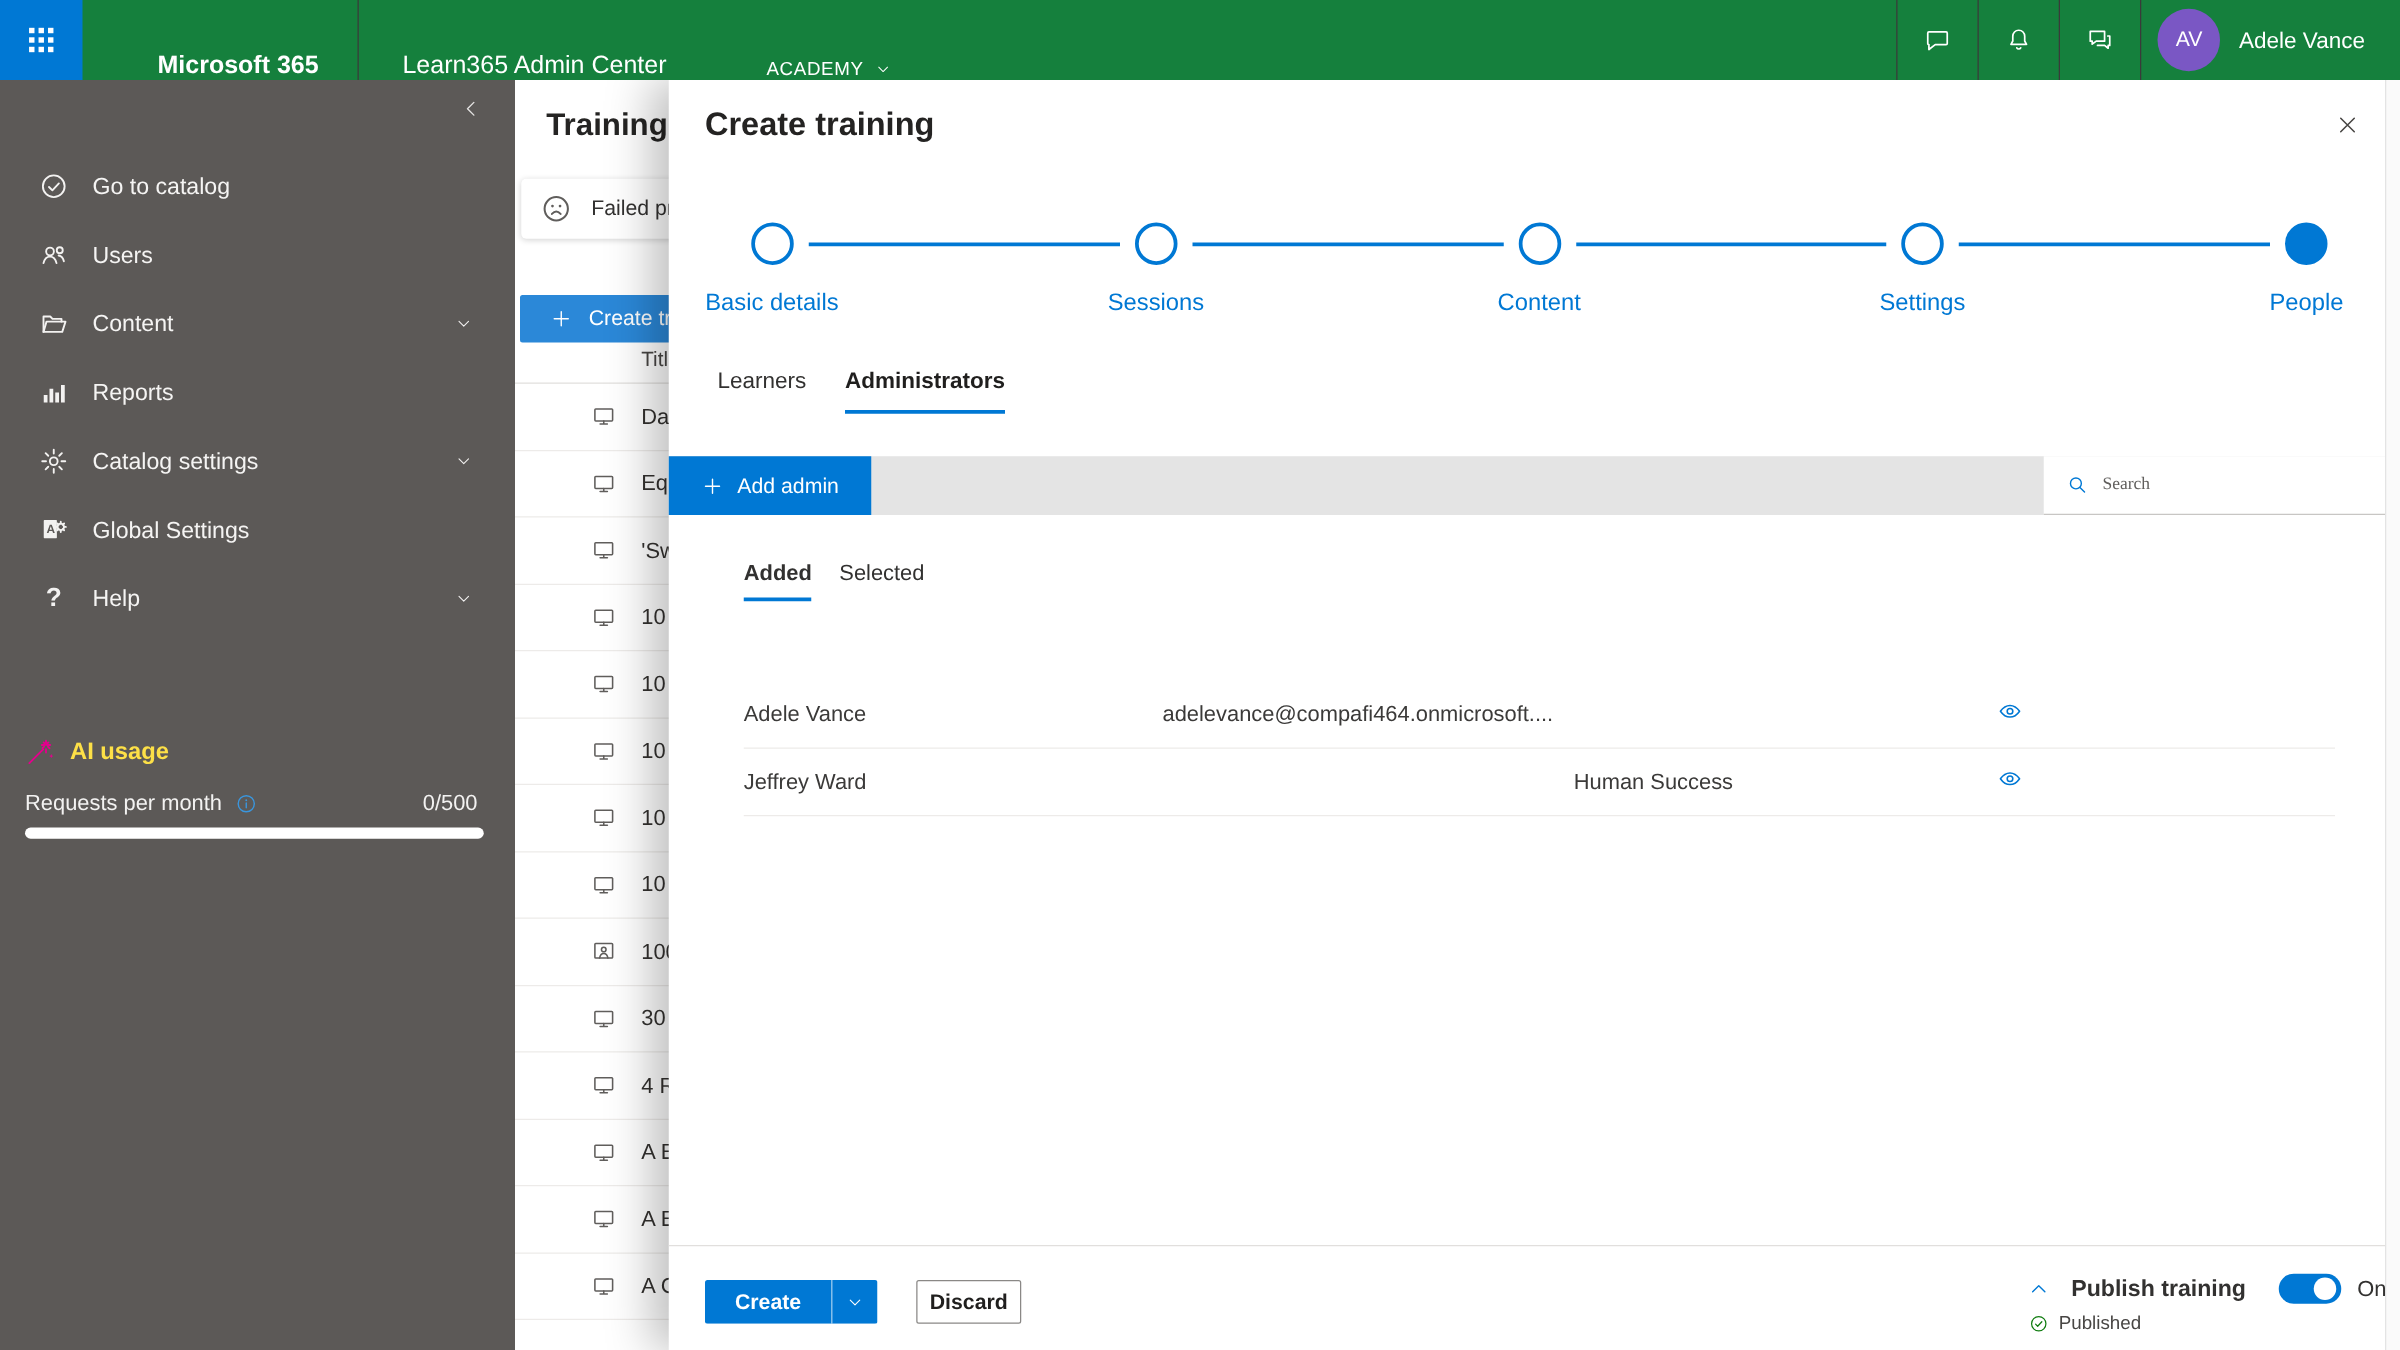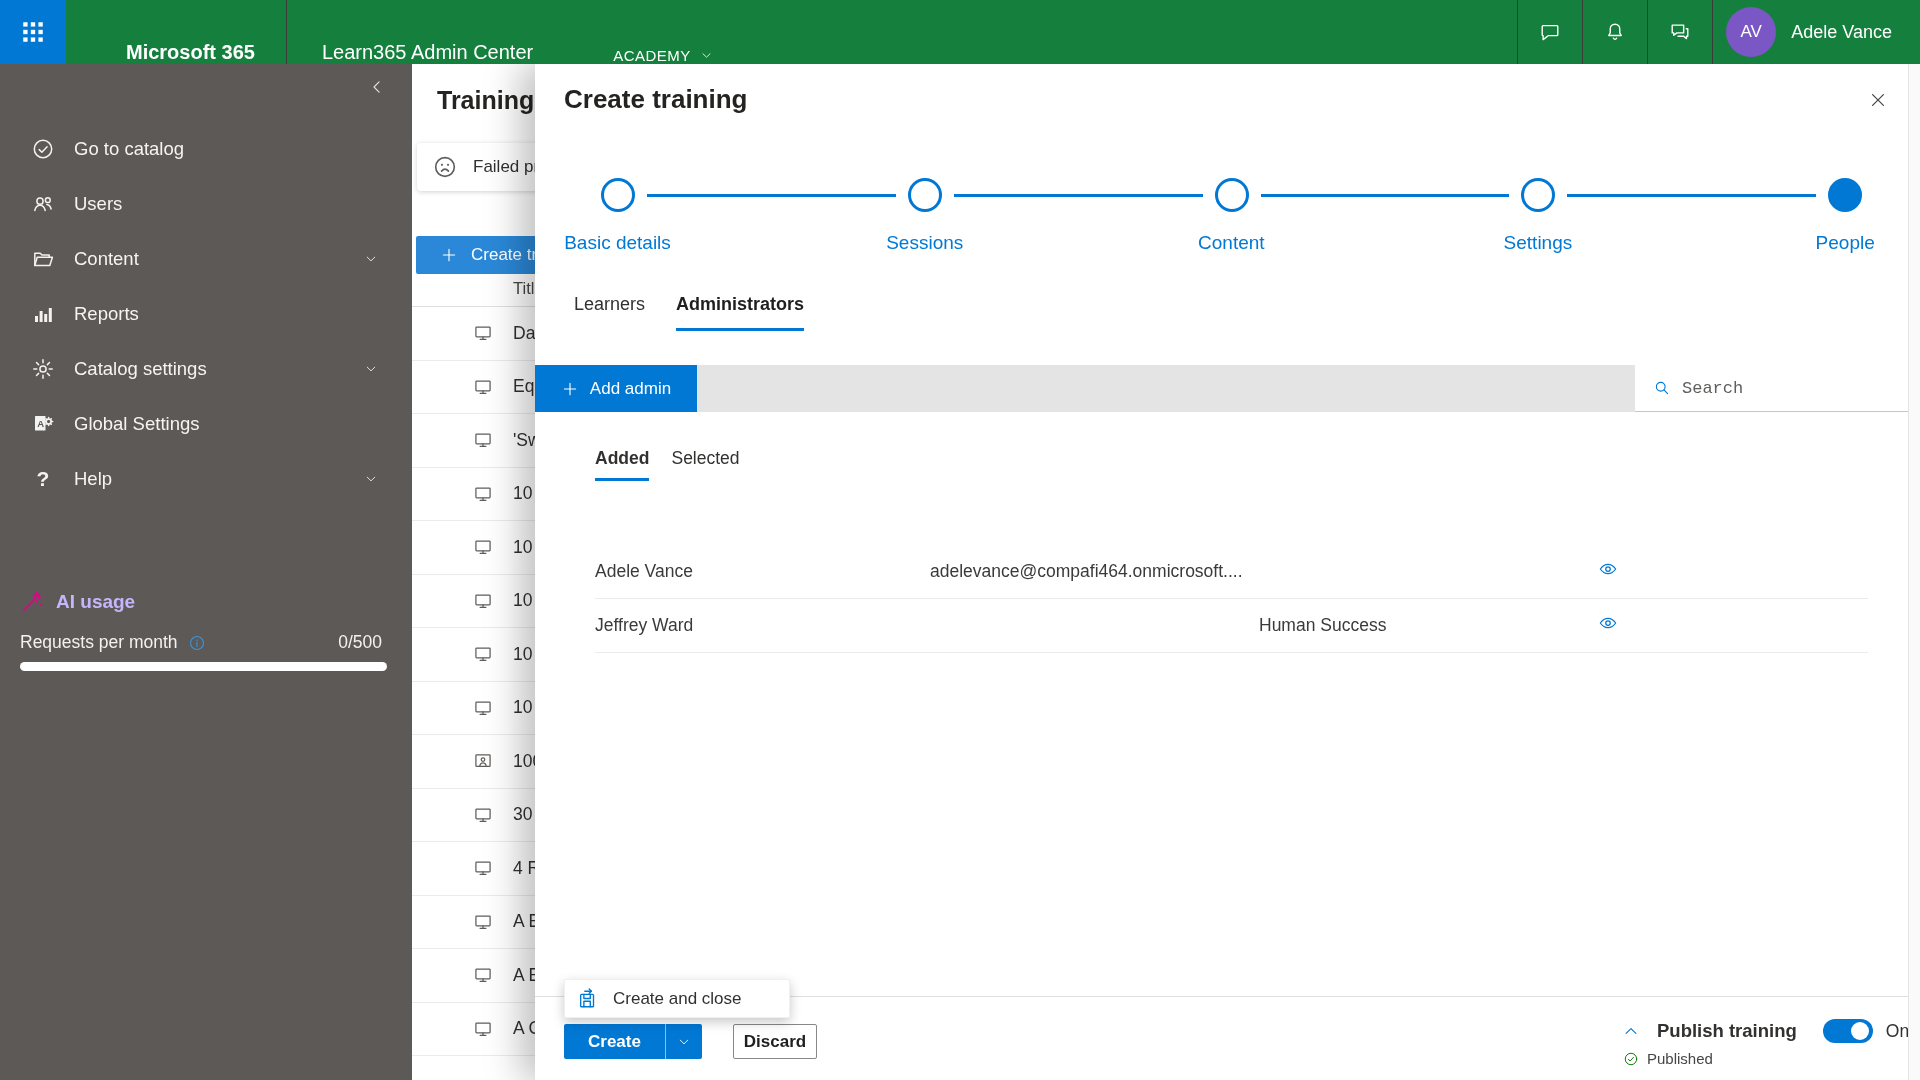--- a/index.html
+++ b/index.html
@@ -26,21 +26,21 @@
 
   
   #sidebar{position:absolute;left:0;top:64px;width:412px;height:1016px;background:#5c5957;z-index:10;}
   .collapse-btn{position:absolute;top:14px;right:26px;color:#e3e2e1;cursor:pointer;}
   #sidebar-items{position:absolute;top:57px;left:0;right:0;}
   .side-item{height:55px;display:flex;align-items:center;padding-left:31px;color:#f5f4f3;font-size:18.5px;cursor:pointer;}
   .side-item .icn{color:#f3f2f1;}
   .side-item.selected{background:#8a8886;color:#fff;}
   .side-label{margin-left:19px;}
   .side-chev{margin-left:auto;margin-right:34px;color:#eceae9;}
-  .ai-item{position:absolute;top:514px;left:0;right:0;height:48px;display:flex;align-items:center;padding-left:20px;gap:12px;color:#c4b5fd;font-size:19px;font-weight:700;cursor:pointer;}
+  .ai-item{position:absolute;top:514px;left:0;right:0;height:48px;display:flex;align-items:center;padding-left:20px;gap:12px;color:#fde047;font-size:19px;font-weight:700;cursor:pointer;}
   .ai-item .icn{color:#e3008c;}
   .req-row{position:absolute;top:568px;left:20px;right:30px;display:flex;align-items:center;color:#f3f2f1;font-size:17.5px;}
   .req-row .icn{margin-left:10px;color:#3a96dd;}
   .req-val{margin-left:auto;}
   .progress-track{position:absolute;top:598px;left:20px;width:367px;height:9px;border-radius:5px;background:#fff;}
 
   
   #content-bg{position:absolute;left:412px;top:64px;right:0;bottom:0;background:#fff;z-index:5;overflow:hidden;}
   .bg-title{position:absolute;left:25px;top:22px;font-size:25px;font-weight:700;color:#252423;white-space:nowrap;}
   .bg-alert{position:absolute;left:5px;top:79px;width:430px;height:48px;background:#fff;border-radius:4px;box-shadow:0 1px 5px rgba(0,0,0,.18);display:flex;align-items:center;padding-left:15px;gap:15px;font-size:17px;color:#323130;white-space:nowrap;}
@@ -69,21 +69,21 @@
   
   #dialog-tabs{position:absolute;left:39px;top:230px;display:flex;gap:31px;}
   .dlg-tab{font-size:18px;color:#323130;padding-bottom:13px;border-bottom:3px solid transparent;cursor:pointer;}
   .dlg-tab.active{font-weight:700;color:#201f1e;border-bottom-color:#0078d4;}
 
   
   .dlg-toolbar{position:absolute;left:0;right:12px;top:301px;height:47px;background:#e4e4e4;display:flex;align-items:center;}
   .add-admin-btn{height:47px;width:162px;background:#0078d4;color:#fff;display:flex;align-items:center;justify-content:center;gap:11px;font-size:17px;cursor:pointer;}
   .toolbar-search{margin-left:auto;width:273px;height:47px;background:#fff;border-bottom:1px solid #c8c6c4;display:flex;align-items:center;padding-left:18px;gap:11px;}
   .toolbar-search .icn{color:#0078d4;}
-  .toolbar-search input{border:none;outline:none;font-size:17px;color:#323130;font-family:Liberation Mono, monospace;width:200px;background:transparent;}
+  .toolbar-search input{border:none;outline:none;font-size:14px;color:#323130;font-family:Liberation Serif, serif;width:200px;background:transparent;}
   .toolbar-search input::placeholder{color:#605e5c;}
 
   
   #subtabs{position:absolute;left:60px;top:384px;display:flex;gap:22px;}
   .sub-tab{font-size:17.5px;color:#323130;padding-bottom:9px;border-bottom:3px solid transparent;cursor:pointer;}
   .sub-tab.active{font-weight:700;border-bottom-color:#0078d4;}
 
   
   .adm-grid{display:grid;grid-template-columns:335px 329px 329px auto;}
   #admin-head{position:absolute;left:60px;right:52px;top:436px;height:44px;align-items:end;padding-bottom:10px;border-bottom:1px solid #e1dfdd;font-size:16.5px;color:#484644;}
@@ -525,31 +525,20 @@
             <svg viewBox="0 0 24 24" fill="none" stroke="currentColor" stroke-width="1.5" stroke-linecap="round" stroke-linejoin="round">
               <path d="M2.8 12c2.6-3.7 5.7-5.6 9.2-5.6s6.6 1.9 9.2 5.6c-2.6 3.7-5.7 5.6-9.2 5.6S5.4 15.7 2.8 12z"></path>
               <circle cx="12" cy="12" r="2.7"></circle>
             </svg>
           </span></div>
       </div>
     </div>
 
   <div class="dlg-footer-line"></div>
 
-  <div class="ctx-popup">
-    <span class="icn s22">
-        <svg viewBox="0 0 24 24" fill="none" stroke="currentColor" stroke-width="1.5" stroke-linecap="round" stroke-linejoin="round">
-          <path d="M8.5 3.5h7"></path>
-          <path d="M13.3 1.2l2.4 2.3-2.4 2.3"></path>
-          <rect x="4" y="7" width="14" height="13.5" rx="1"></rect>
-          <path d="M7.5 7v4.5h7V7M7.5 20.5v-6h7v6"></path>
-        </svg>
-      </span>
-    <span>Create and close</span>
-  </div>
 
   <div class="create-split">
     <div class="create-main">Create</div>
     <div class="create-chev">
       <span class="icn s14">
           <svg viewBox="0 0 24 24" fill="none" stroke="currentColor" stroke-width="1.5" stroke-linecap="round" stroke-linejoin="round">
             <path d="M5.5 8.8L12 15.2 18.5 8.8"></path>
           </svg>
         </span>
     </div>

